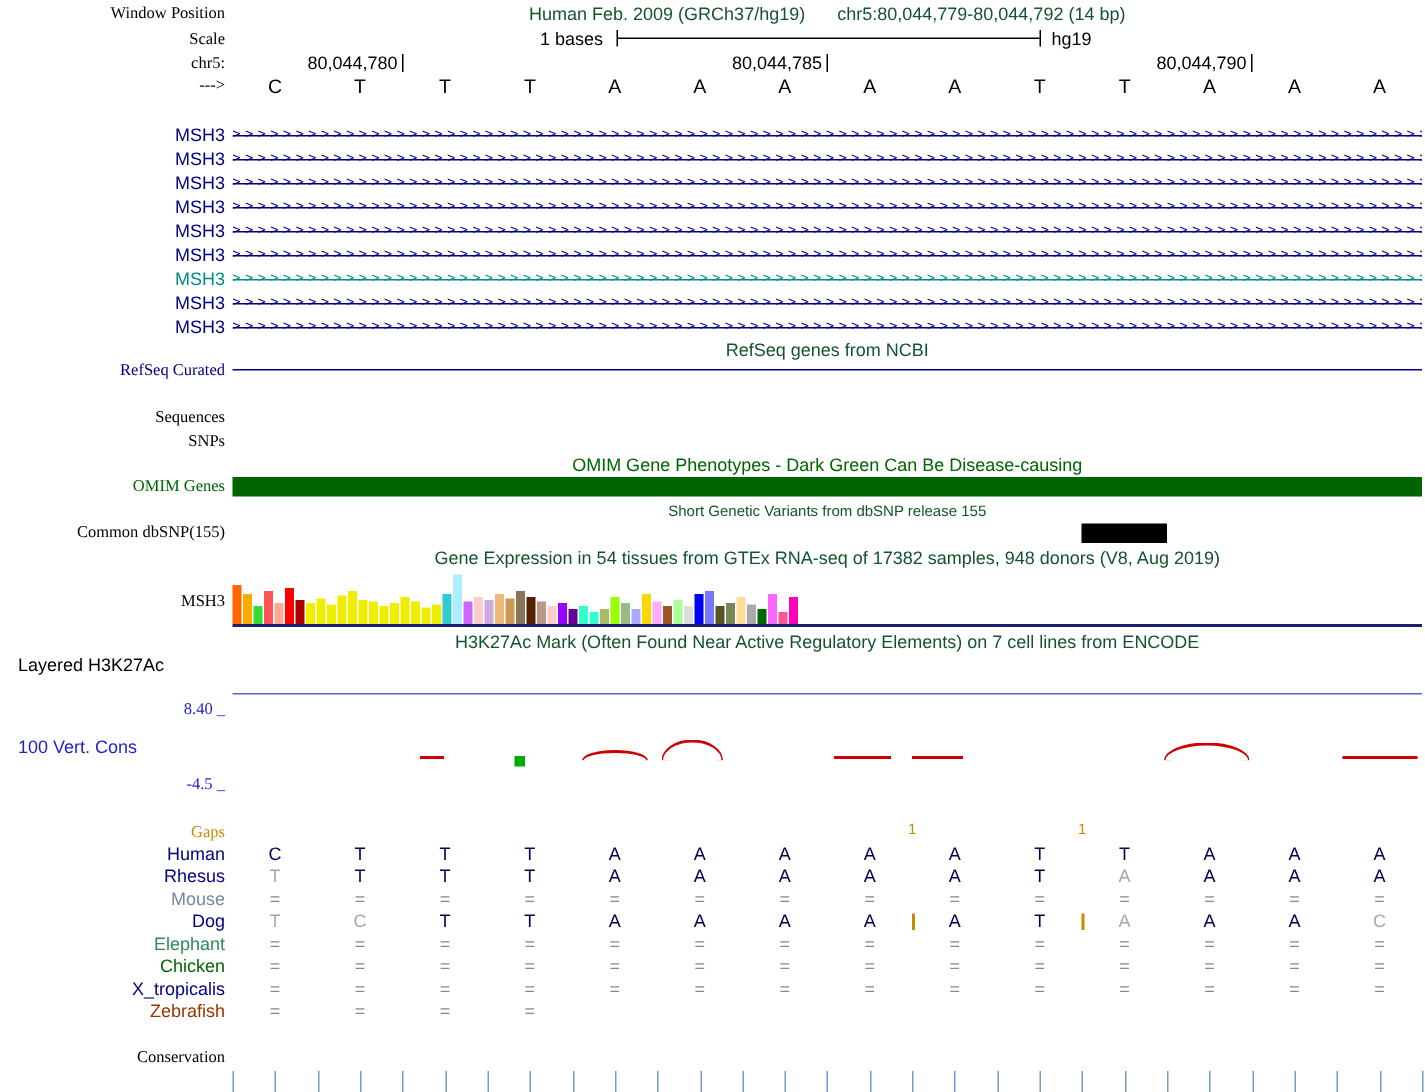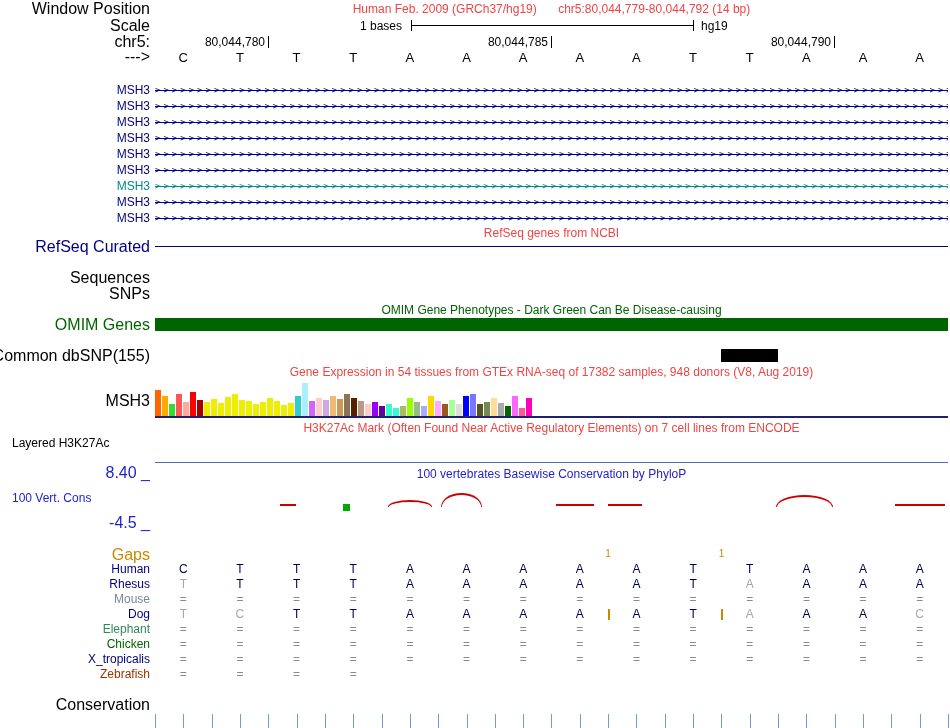--- a/index.html
+++ b/index.html
@@ -1,22 +1,22 @@
 <!DOCTYPE html>
 <html><head>
 <meta charset="utf-8">
 <style>
   * { box-sizing: border-box; }
   html,body { margin:0; padding:0; background:#fff; }
   body { font-family:"Liberation Sans", sans-serif; }
   #browser { position:relative; width:950px; height:728px; background:#fff; overflow:hidden; }
   .abs { position:absolute; }
-  .lbl { position:absolute; right:800px; font-size:16px; line-height:14px; color:#000; white-space:nowrap; text-align:left; }
+  .lbl { position:absolute; right:800px; font-size:11px; line-height:14px; color:#000; white-space:nowrap; text-align:left;font-family:Liberation Serif, serif; }
   .lbl-left { position:absolute; left:12px; font-size:12px; line-height:14px; color:#000; white-space:nowrap; }
-  .title { position:absolute; left:155px; width:793px; text-align:center; font-size:12px; line-height:14px; color:#ef4444; white-space:nowrap; }
+  .title { position:absolute; left:155px; width:793px; text-align:center; font-size:12px; line-height:14px; color:#14532d; white-space:nowrap; }
   .small { font-size:10px; line-height:12px; }
   .navy { color:#000080; }
   .green { color:#006400; }
   .blue { color:#2222CC; }
   .orange { color:#C88A00; }
   .scalebar { border-left:1px solid #000; border-right:1px solid #000; }
   .scalebar:after { content:""; position:absolute; left:0; right:0; top:5px; height:1px; background:#000; }
 </style>
 </head>
 <body>
@@ -43,33 +43,33 @@
   <div class="lbl navy" style="top:240px">RefSeq Curated</div>
   <div class="abs" style="left:155px;top:246px;width:793px;height:1px;background:#000080"></div>
 
   <div class="lbl" style="top:271px">Sequences</div>
   <div class="lbl" style="top:287px">SNPs</div>
 
   <div class="title green" style="top:303px">OMIM Gene Phenotypes - Dark Green Can Be Disease-causing</div>
   <div class="lbl green" style="top:318px;line-height:13px">OMIM Genes</div>
   <div class="abs" style="left:155px;top:318px;width:793px;height:13px;background:#006400"></div>
 
+  <div class="title small" style="top:336px">Short Genetic Variants from dbSNP release 155</div>
   <div class="lbl" style="top:349px;line-height:13px">Common dbSNP(155)</div>
   <div class="abs" style="left:721px;top:349px;width:57px;height:13px;background:#000"></div>
 
   <div class="title" style="top:365px">Gene Expression in 54 tissues from GTEx RNA-seq of 17382 samples, 948 donors (V8, Aug 2019)</div>
   <div class="lbl" style="top:394px">MSH3</div>
   <div class="abs" style="left:155px;top:416px;width:793px;height:2px;background:#202070"></div>
 
   <div class="title" style="top:421px">H3K27Ac Mark (Often Found Near Active Regulatory Elements) on 7 cell lines from ENCODE</div>
   <div class="lbl-left" style="top:436px">Layered H3K27Ac</div>
   <div class="abs" style="left:155px;top:462px;width:793px;height:1px;background:#5566BB"></div>
 
   <div class="lbl blue" style="top:466px">8.40 _</div>
-  <div class="title blue" style="top:467px">100 vertebrates Basewise Conservation by PhyloP</div>
   <div class="lbl-left blue" style="top:491px">100 Vert. Cons</div>
   <div class="lbl blue" style="top:516px">-4.5 _</div>
 
   <div class="lbl orange" style="top:548px">Gaps</div>
 
   <div class="lbl" style="top:698px">Conservation</div>
 
 <div style="position: absolute; right: 685px; top: 35px; font-size: 12px; white-space: nowrap;">80,044,780</div>
     <div style="position: absolute; left: 268px; top: 36px; width: 1px; height: 12px; background: rgb(0, 0, 0);"></div>
     <div style="position: absolute; right: 402px; top: 35px; font-size: 12px; white-space: nowrap;">80,044,785</div>

